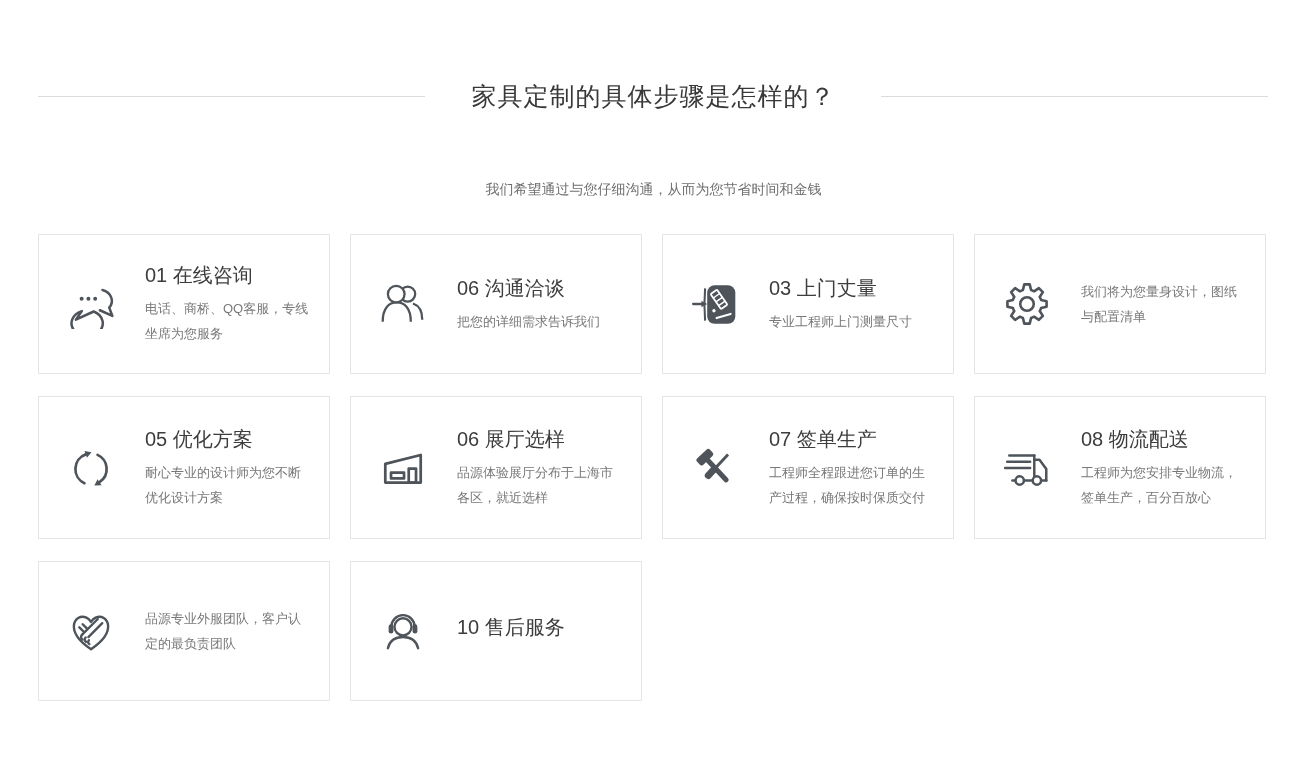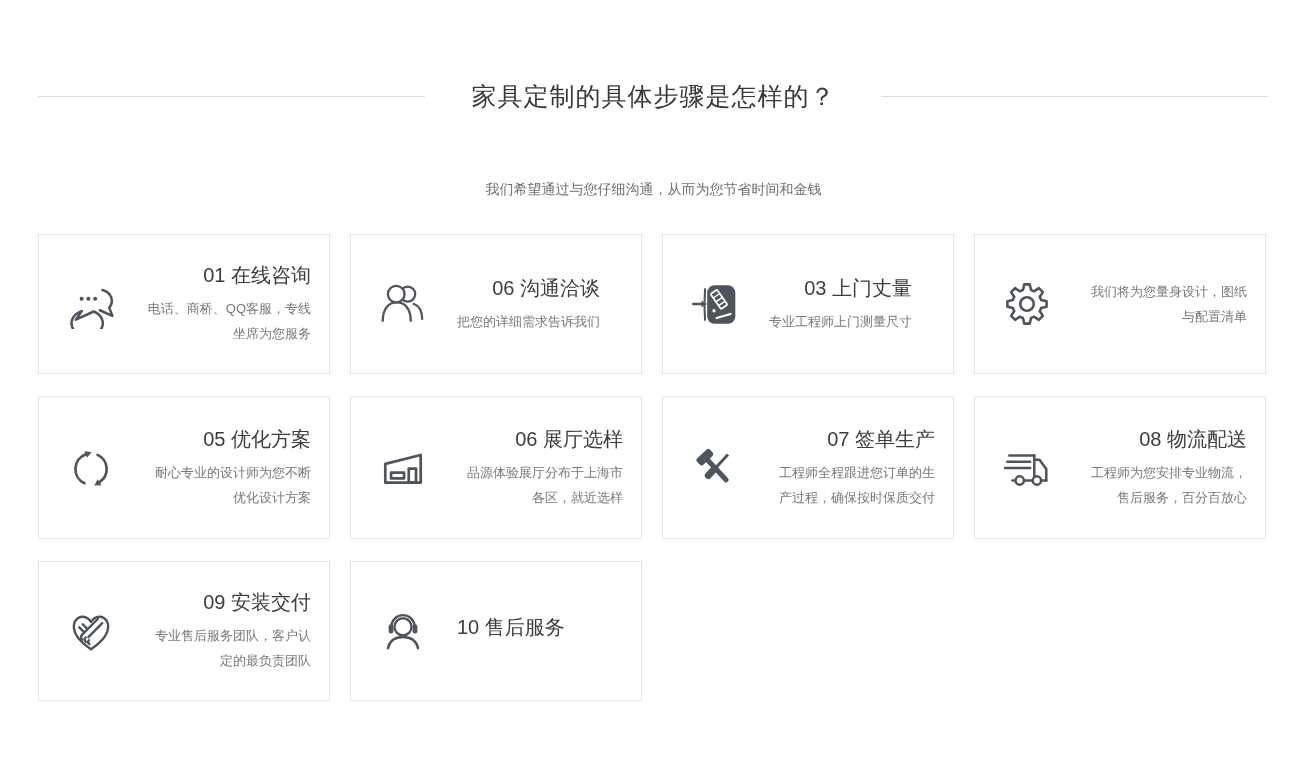--- a/index.html
+++ b/index.html
@@ -35,21 +35,20 @@
     text-align:center;
     font-size:14px;
     color:var(--subtitle,#6f6f6f);
   }
   .grid{
     display:grid;
     grid-template-columns:repeat(4,292px);
     grid-template-rows:140px 143px 140px;
     column-gap:20px;row-gap:22px;
     margin:35px 0 0 38px;
-    text-align:right;
   }
   .card{
     box-sizing:border-box;
     border:1px solid var(--card-border,#e5e5e5);
     background:#fff;
     display:flex;align-items:center;
     padding-left:26px;padding-right:18px;
   }
   .icon-box{
     width:52px;height:52px;flex:0 0 52px;
@@ -194,39 +193,38 @@
     <path d="M3 24 H27"></path>
     <path d="M31 12 V36"></path>
     <path d="M31 16 H36 L42.5 25 V36"></path>
     <path d="M10 36 H42.5"></path>
     <circle cx="17" cy="36" r="4" fill="#ffffff"></circle>
     <circle cx="33.5" cy="36" r="4" fill="#ffffff"></circle>
   </svg>
         </div>
     <div class="text">
       <h3 class="card-title">08 物流配送</h3>
-      <p class="card-desc">工程师为您安排专业物流，售后服务，百分百放心</p>
+      <p class="card-desc">工程师为您安排专业物流，签单生产，百分百放心</p>
     </div>
   </div>
       <div class="card">
     <div class="icon-box">
           <svg viewBox="0 0 48 48" fill="none" stroke="currentColor" stroke-width="2.3" stroke-linecap="round" stroke-linejoin="round">
     <path d="M24 41.5 C13 34 6.8 27 7.6 18.6 C8.2 12.2 14 8.6 19.6 11.2 C21.5 12.1 23 13.6 24 15.4 C25 13.6 26.5 12.1 28.4 11.2 C34 8.6 39.8 12.2 40.4 18.6 C41.2 27 35 34 24 41.5 Z"></path>
     <path d="M30.5 12.5 L15.5 27.5"></path>
     <path d="M34.8 16.5 L21.5 29.8"></path>
     <path d="M15.5 27.5 C13.8 29.2 14.2 31.2 15.8 32.2"></path>
     <path d="M18.8 30.2 C17.4 31.7 17.8 33.4 19.2 34.3"></path>
     <path d="M22 32.8 C20.8 34.2 21.1 35.7 22.4 36.5"></path>
     <path d="M12.8 20.5 L16.8 24.5"></path>
     <path d="M16 17.5 L20 21.5"></path>
   </svg>
         </div>
     <div class="text">
-      <h3 class="card-title">09 安装交付</h3>
-      <p class="card-desc">专业售后服务团队，客户认定的最负责团队</p>
+      <p class="card-desc">品源专业外服团队，客户认定的最负责团队</p>
     </div>
   </div>
       <div class="card">
     <div class="icon-box">
           <svg viewBox="0 0 48 48" fill="none" stroke="currentColor" stroke-width="2.3" stroke-linecap="round">
     <circle cx="24" cy="20" r="8.2"></circle>
     <path d="M12.8 20 A11.2 11.2 0 0 1 35.2 20"></path>
     <rect x="10.2" y="17.5" width="4.6" height="9" rx="2.3" fill="currentColor" stroke="none"></rect>
     <rect x="33.2" y="17.5" width="4.6" height="9" rx="2.3" fill="currentColor" stroke="none"></rect>
     <path d="M9.5 40.5 C11.5 32.5 16.5 29.8 24 29.8 C31.5 29.8 36.5 32.5 38.5 40.5"></path>

